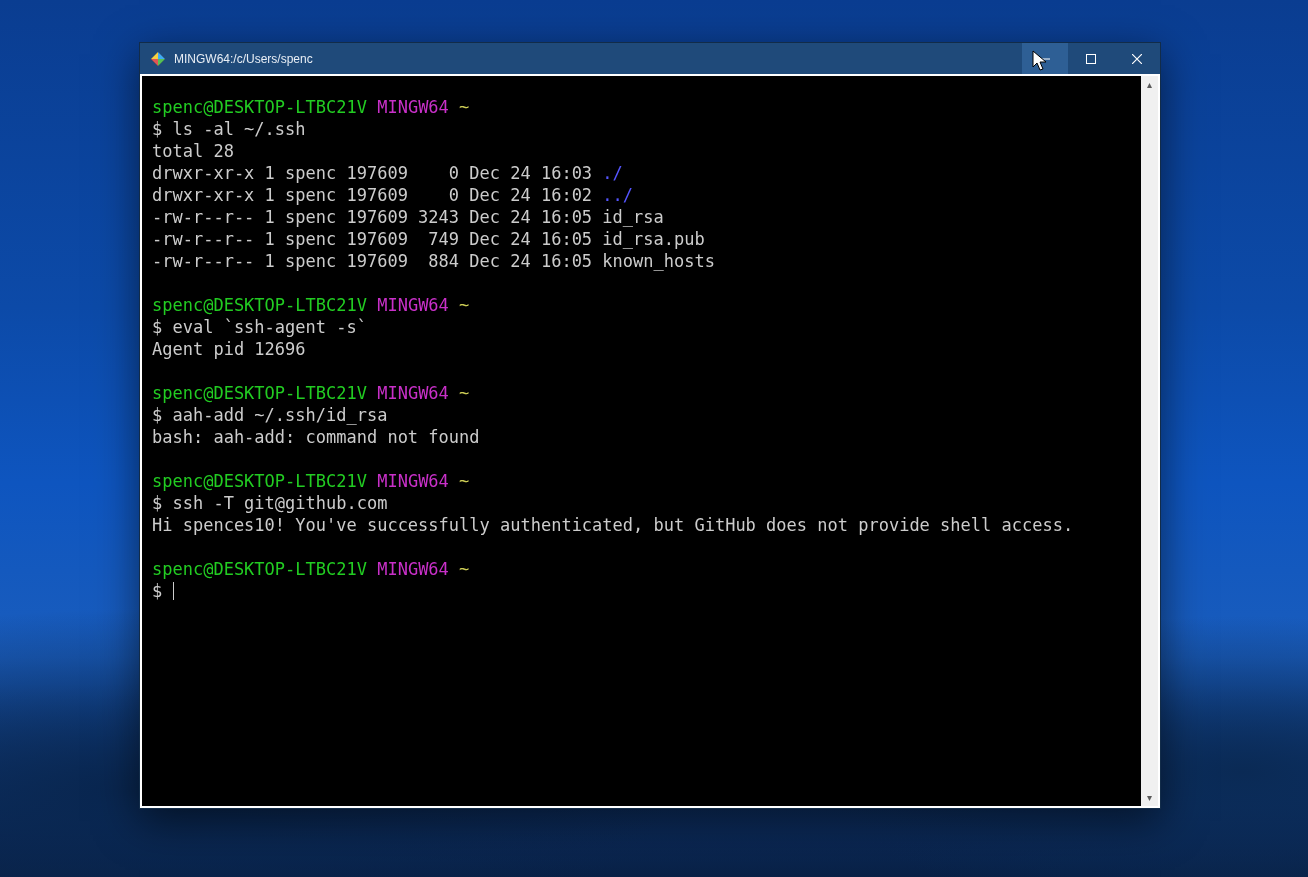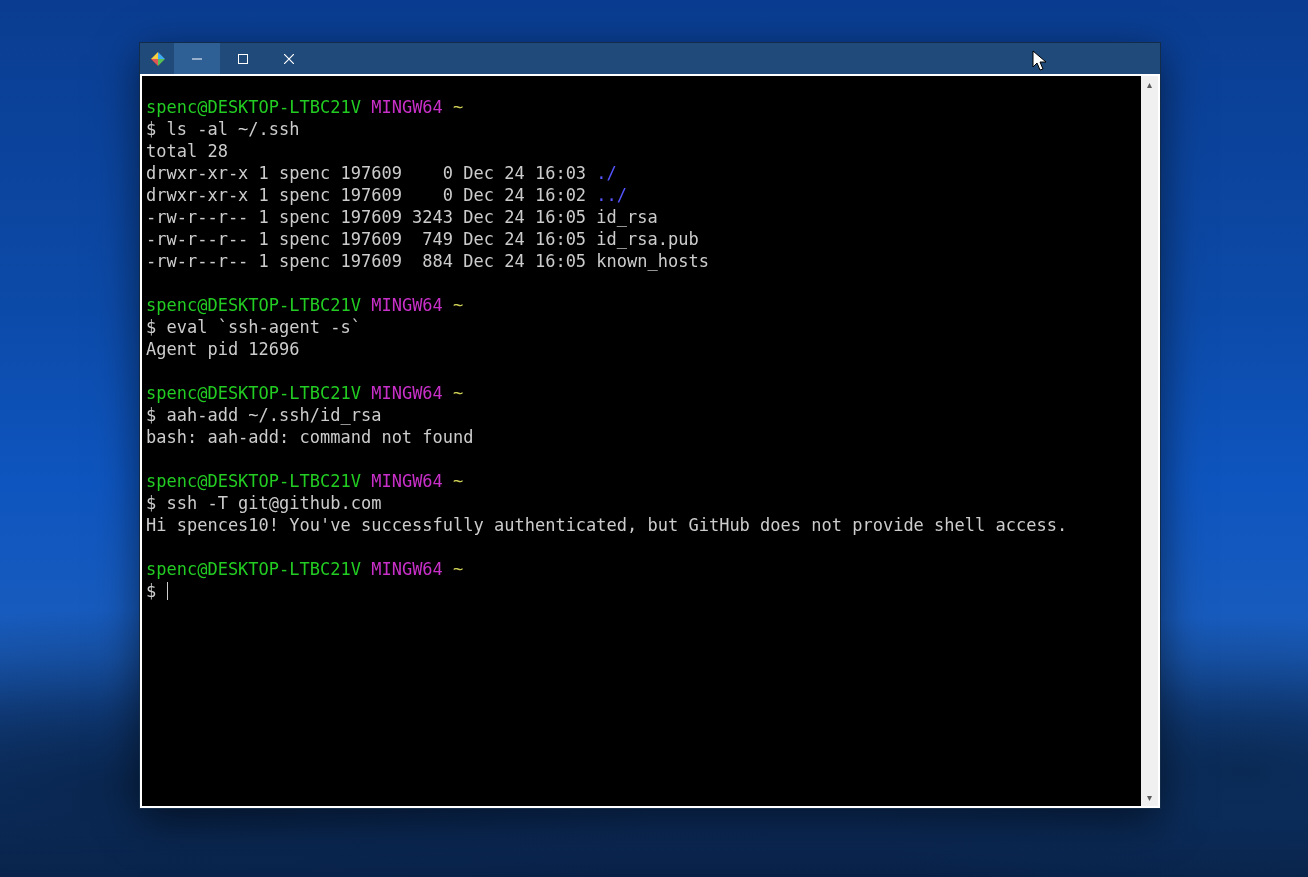--- a/index.html
+++ b/index.html
@@ -91,21 +91,21 @@
     display: flex;
     min-width: 0;
   }
   .terminal {
     flex: 1 1 auto;
     background: #000000;
     color: #cccccc;
     font-family: "Consolas", "Menlo", "DejaVu Sans Mono", monospace;
     font-size: 17px;
     line-height: 22px;
-    padding: 20px 4px 4px 4px;
+    padding: 20px 4px 4px 10px;
     white-space: pre;
     overflow: hidden;
   }
   .scrollbar {
     width: 17px;
     background: #f0f0f0;
     position: relative;
   }
   .scroll-up, .scroll-down {
     position: absolute;
@@ -141,20 +141,21 @@
   <div class="titlebar">
     <span class="icon">
       <svg viewBox="0 0 16 16" width="16" height="16">
         <polygon points="8,1 15,8 8,15 1,8" fill="#3a3a3a"></polygon>
         <polygon points="8,1 15,8 8,8" fill="#3fa9f5"></polygon>
         <polygon points="8,1 1,8 8,8" fill="#f5d142"></polygon>
         <polygon points="1,8 8,15 8,8" fill="#e05555"></polygon>
         <polygon points="15,8 8,15 8,8" fill="#55c055"></polygon>
       </svg>
     </span>
+    <span class="title">MINGW64:/c/Users/spenc</span>
     <div class="win-controls">
       <div class="win-btn min hover">
         <svg width="10" height="10" viewBox="0 0 10 10">
             <rect x="0" y="4.5" width="10" height="1" fill="#ffffff"></rect>
           </svg>
       </div>
       <div class="win-btn">
         <svg width="10" height="10" viewBox="0 0 10 10">
             <rect x="0.5" y="0.5" width="9" height="9" fill="none" stroke="#ffffff" stroke-width="1"></rect>
           </svg>

